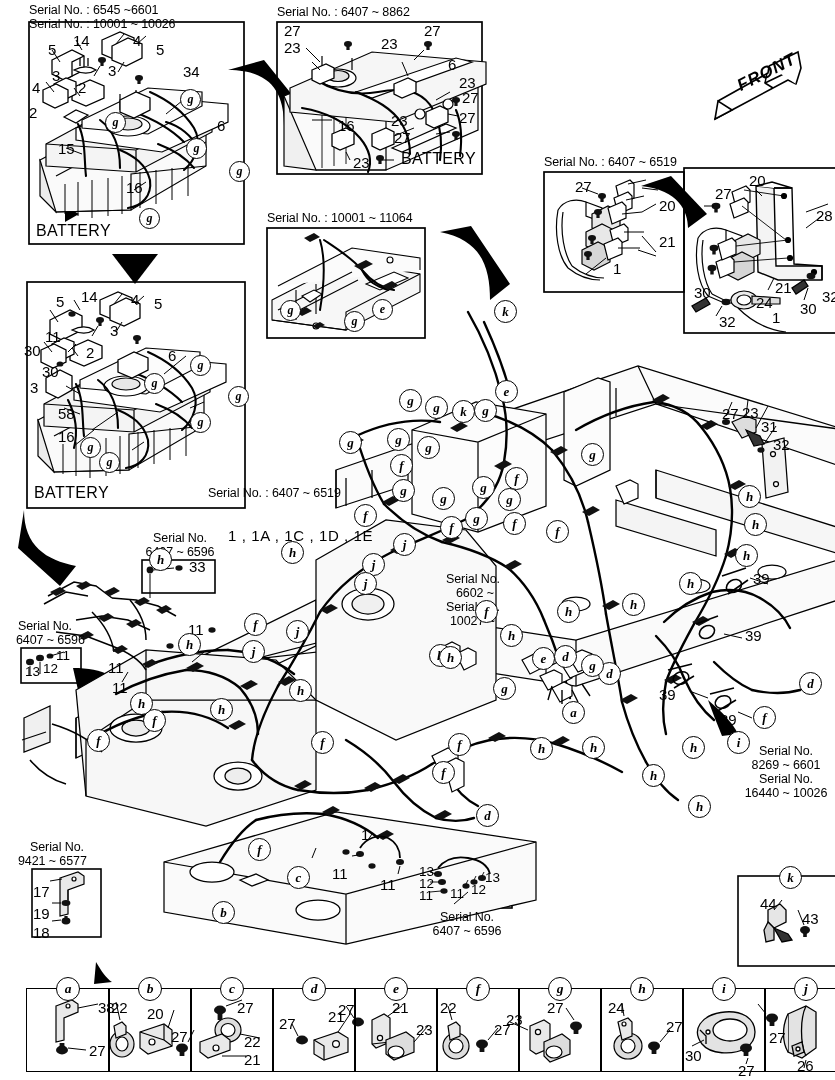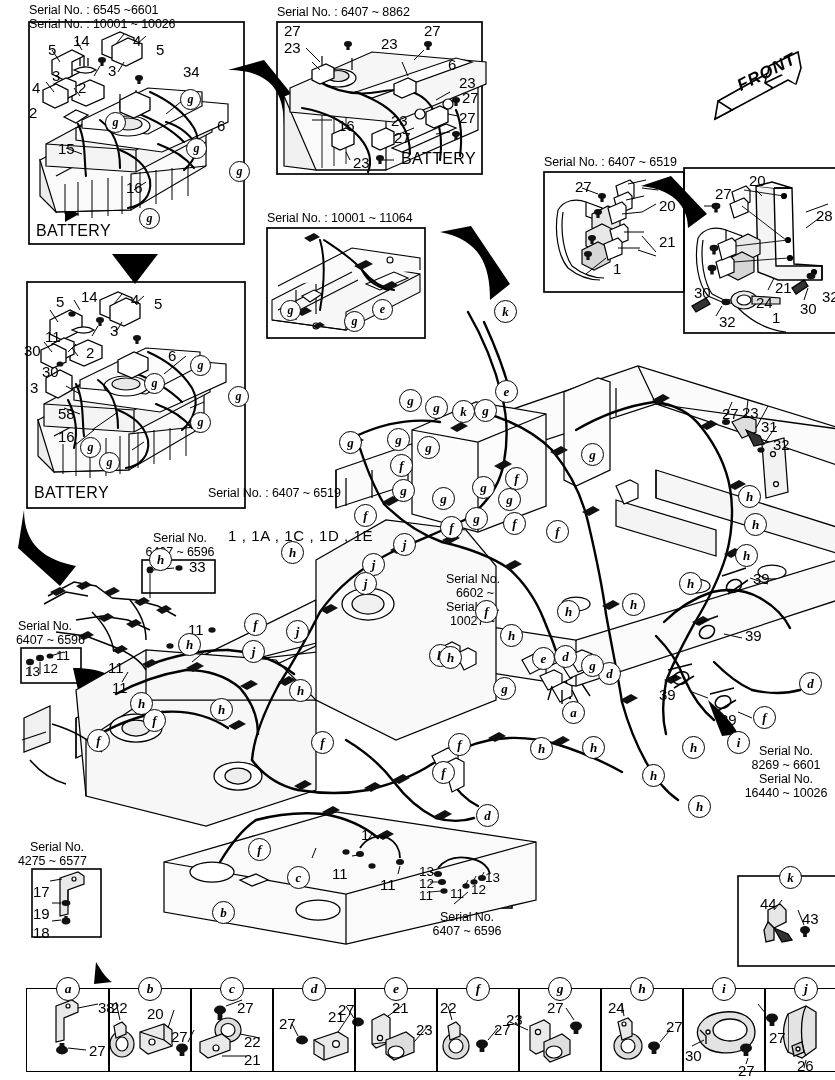--- a/index.html
+++ b/index.html
@@ -814,21 +814,21 @@
 
   <div class="txt big" style="left:18px;top:484px;">BATTERY</div>
 
   <div class="txt serial c" style="left:118px;top:531px;width:92px;">Serial No.</div>
   <div class="txt serial c" style="left:118px;top:545px;width:92px;">6407 ~ 6596</div>
 
   <div class="txt serial" style="left:2px;top:619px;">Serial No.</div>
   <div class="txt serial" style="left:0px;top:633px;">6407 ~ 6596</div>
 
   <div class="txt serial" style="left:14px;top:840px;">Serial No.</div>
-  <div class="txt serial" style="left:2px;top:854px;">4275 ~ 6577</div>
+  <div class="txt serial" style="left:2px;top:854px;">9421 ~ 6577</div>
 
   <div class="txt serial c" style="left:398px;top:910px;width:106px;">Serial No.</div>
   <div class="txt serial c" style="left:398px;top:924px;width:106px;">6407 ~ 6596</div>
 
   <div class="txt serial" style="left:192px;top:486px;">Serial No. : 6407 ~ 6519</div>
 
   <div class="txt serial" style="left:430px;top:572px;">Serial No.</div>
   <div class="txt serial" style="left:440px;top:586px;">6602 ~</div>
   <div class="txt serial" style="left:430px;top:600px;">Serial No.</div>
   <div class="txt serial" style="left:434px;top:614px;">10027 ~</div>

